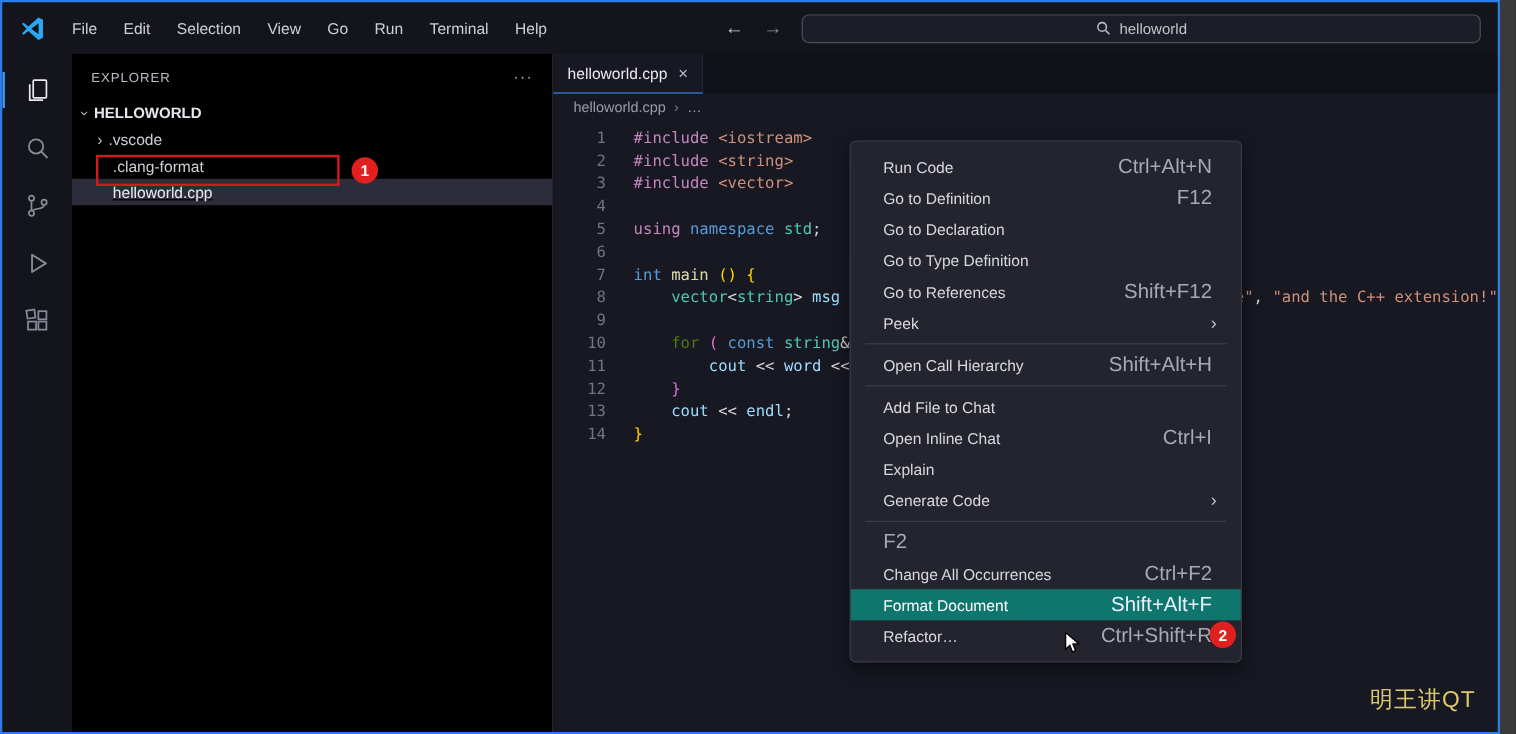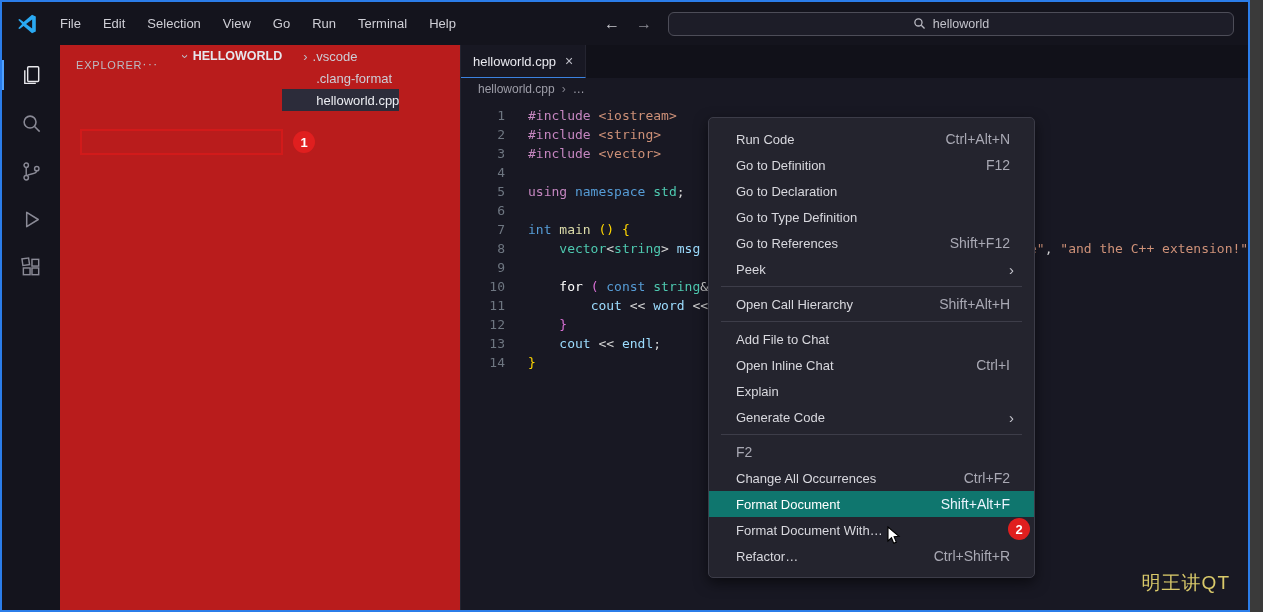--- a/index.html
+++ b/index.html
@@ -24,22 +24,22 @@
   .main{ flex:1; display:flex; min-height:0; }
 
   .activitybar{ width:58px; flex:none; background:#14141d; display:flex; flex-direction:column;
                 align-items:center; padding-top:8px; gap:4px; }
   .ab-item{ width:58px; height:44px; display:flex; align-items:center; justify-content:center;
             position:relative; color:#8a8a96; }
   .ab-item.active{ color:#e8e8ec; }
   .ab-item.active::before{ content:""; position:absolute; left:0; top:7px; bottom:7px; width:2px; background:#4da0ff; }
   .ab-item svg{ width:23px; height:23px; }
 
-  .sidebar{ width:401px; flex:none; background:#b91c1c; display:flex; flex-direction:row;
-            border-right:1px solid #242430; }
+  .sidebar{ width:401px; flex:none; background:#000000; display:flex; flex-direction:column;
+            border-right:1px solid #242430;text-decoration:underline; }
   .sidebar-header{ height:38px; padding:14px 16px 0; display:flex; align-items:flex-start;
                    color:#bcbcc4; font-size:11px; letter-spacing:.8px; }
   .sidebar-more{ margin-left:auto; color:#bcbcc4; font-size:13px; letter-spacing:1px; margin-top:-3px; }
   .tree-root{ height:22px; display:flex; align-items:center; gap:5px; padding-left:9px;
               color:#e6e6ec; font-size:12.5px; font-weight:700; }
   .chev-down{ display:inline-block; transform:rotate(90deg); font-weight:400; color:#bdbdc6; font-size:13px; }
   .chev-right{ color:#bdbdc6; font-size:13px; font-weight:400; }
   .tree-item{ height:22px; display:flex; align-items:center; font-size:13px; color:#cdcdd6; padding-left:34px; }
   .tree-item.folder{ padding-left:21px; gap:5px; }
   .tree-item.selected{ background:#2c2c3a; color:#ecedf2; }
@@ -51,31 +51,31 @@
         color:#e9e9ef; font-size:13px; border-right:1px solid #242430; border-bottom:1px solid #3b82e0; }
   .tab-close{ color:#bfbfc8; font-size:14px; line-height:1; }
   .breadcrumb{ height:22px; flex:none; display:flex; align-items:center; gap:7px; padding-left:17px;
                color:#9d9da8; font-size:12px; }
   .crumb-sep{ color:#7f7f8a; }
   .code{ flex:1; padding-top:6px; font-family:"DejaVu Sans Mono","Liberation Mono",monospace;
          font-size:13px; line-height:19px; white-space:pre; overflow:hidden; }
   .code-line{ display:flex; }
   .ln{ width:44px; flex:none; text-align:right; color:#6e7681; }
   .lc{ padding-left:23px; }
-  .tok-pp{color:#c586c0} .tok-kw{color:#569cd6} .tok-kwc{color:#ffffff} .tok-ty{color:#4ec9b0}
+  .tok-pp{color:#c586c0} .tok-kw{color:#569cd6} .tok-kwc{color:#4d7c0f} .tok-ty{color:#4ec9b0}
   .tok-var{color:#9cdcfe} .tok-fn{color:#dcdcaa} .tok-str{color:#ce9178} .tok-pl{color:#d4d4d4}
   .tok-br1{color:#ffd700} .tok-br2{color:#da70d6}
 
   
   .context-menu{ position:absolute; left:706px; top:115px; width:327px; background:#24242e;
                  border:1px solid #3c3c48; border-radius:5px; box-shadow:0 5px 14px rgba(0,0,0,.55);
                  padding:8px 0; z-index:10; }
   .cm-item{ height:26px; display:flex; align-items:center; padding:0 14px 0 27px; color:#d8d8de; font-size:13px; }
   .cm-label{ flex:1; white-space:nowrap; }
-  .cm-shortcut{ color:#a9a9b4; font-size:14px; padding-right:10px; }
+  .cm-shortcut{ color:#a9a9b4; font-size:17px; padding-right:10px; }
   .cm-arrow{ color:#c5c5cd; font-size:15px; padding-right:6px; }
   .cm-item.highlighted{ background:#0f766e; color:#ffffff; }
   .cm-item.highlighted .cm-shortcut{ color:#eaf3fd; }
   .cm-sep{ height:1px; background:#3d3d49; margin:4px 12px; }
 
   
   .annot-box{ position:absolute; left:78px; top:127px; width:203px; height:26px;
               border:2px solid #d21a1a; z-index:20; }
   .badge{ position:absolute; width:22px; height:22px; border-radius:50%; background:#e01f1f; color:#fff;
           font-size:13px; font-weight:700; display:flex; align-items:center; justify-content:center; z-index:30; }
@@ -245,23 +245,20 @@
       </div>
       <div class="cm-item">
         <span class="cm-label">Change All Occurrences</span>
         <span class="cm-shortcut">Ctrl+F2</span>
       </div>
       <div class="cm-item highlighted">
         <span class="cm-label">Format Document</span>
         <span class="cm-shortcut">Shift+Alt+F</span>
       </div>
       <div class="cm-item">
-        <span class="cm-label">Format Document With…</span>
-      </div>
-      <div class="cm-item">
         <span class="cm-label">Refactor…</span>
         <span class="cm-shortcut">Ctrl+Shift+R</span>
       </div>
     </div>
 
   <div class="annot-box"></div>
   <div class="badge badge1">1</div>
   <div class="badge badge2">2</div>
   <div class="watermark">明王讲QT</div>
   <svg class="cursor" viewBox="0 0 18 20">

